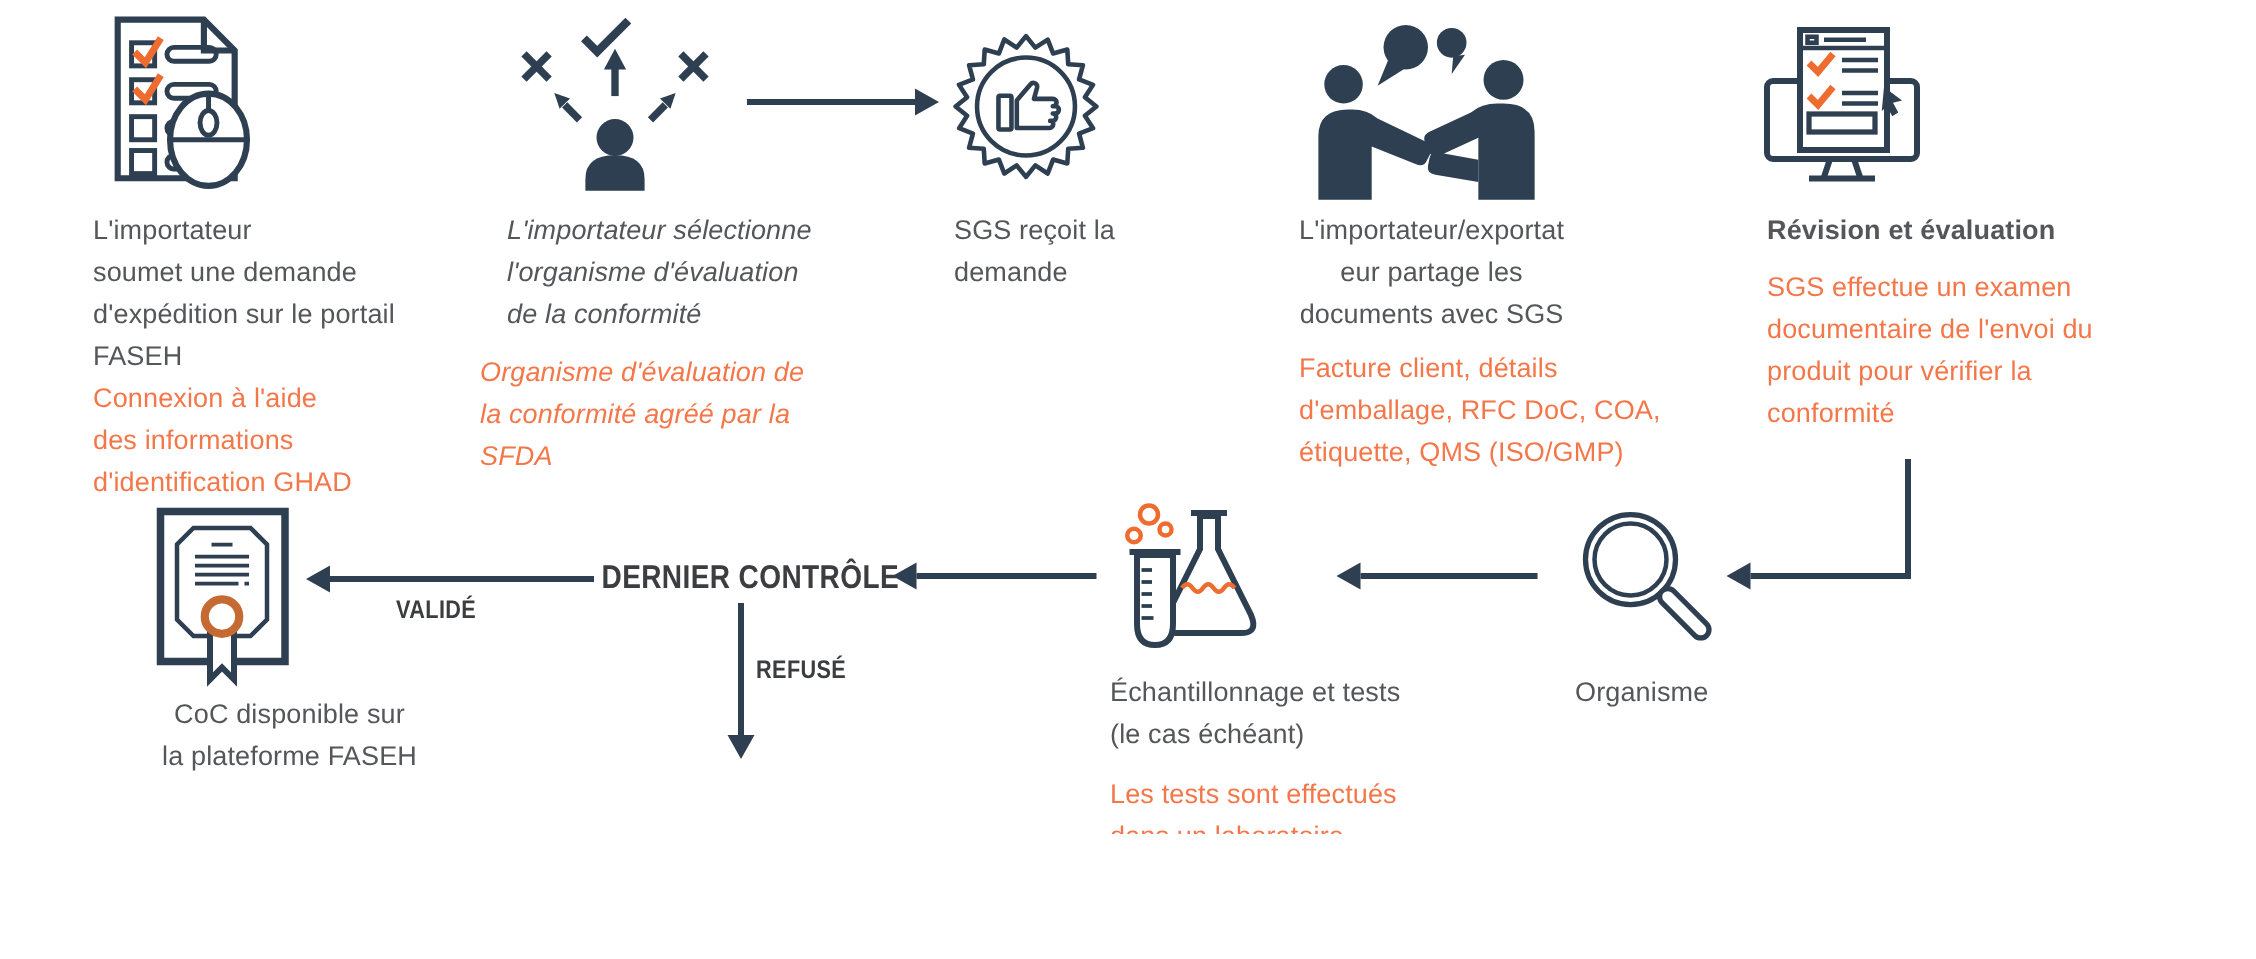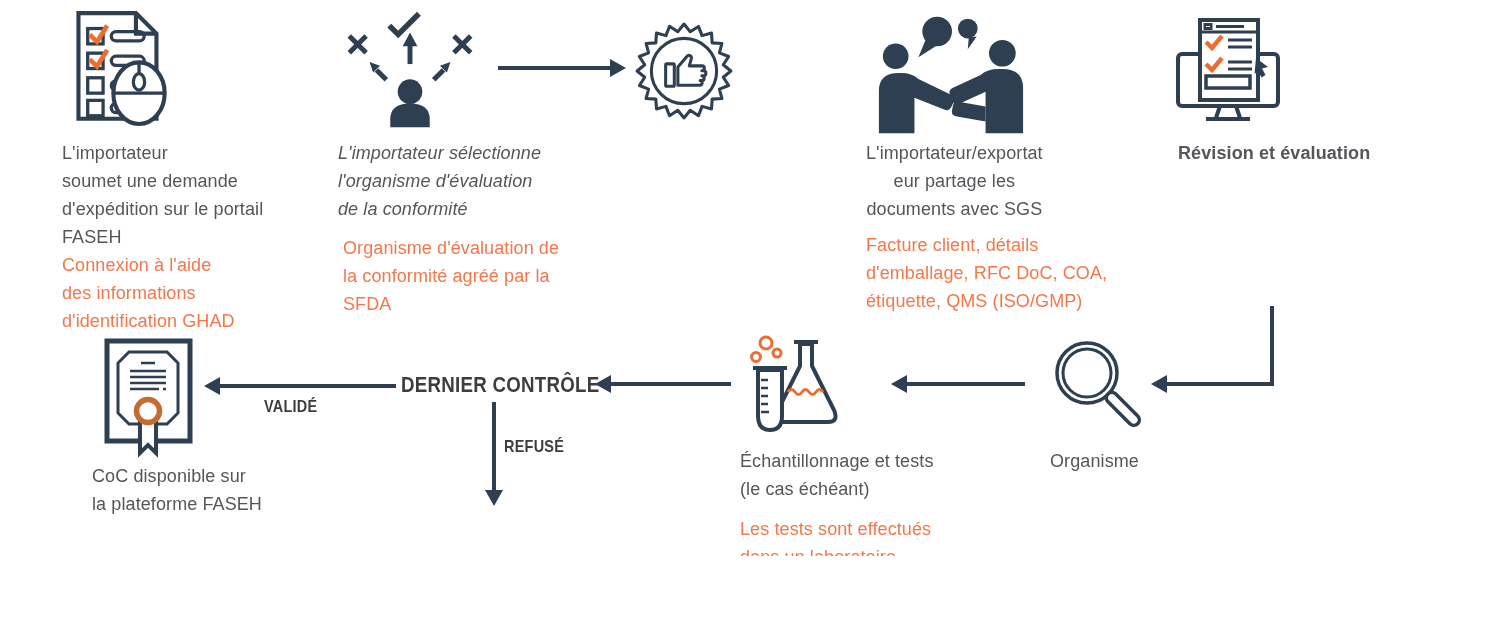--- a/index.html
+++ b/index.html
@@ -87,37 +87,39 @@
         <line x1="30.5" y1="27.5" x2="13.5" y2="44.5"></line>
         <line x1="119.5" y1="27.5" x2="136.5" y2="44.5"></line>
         <line x1="136.5" y1="27.5" x2="119.5" y2="44.5"></line>
       </g>
       <polyline points="54,17 63,26 84,5" stroke="#2d3f50" stroke-width="5.5" fill="none"></polyline>
     </svg>
   </div>
   <div class="title" style="left:338px;top:139px;font-style:italic;">L'importateur sélectionne
 l'organisme d'évaluation
 de la conformité</div>
-  <div class="note" style="left:343px;top:234px;">Organisme d'évaluation de
+  <div class="note" style="left:320px;top:234px;font-style:italic;">Organisme d'évaluation de
 la conformité agréé par la
 SFDA</div>
 
   <div class="hline" style="left:498px;top:66px;width:114px;"></div>
   <div class="ah-right" style="left:610px;top:59px;"></div>
 
   <div class="abs" style="left:633px;top:18px;width:102px;height:106px;">
     <svg width="102" height="106" viewBox="0 0 100 100">
       <polygon fill="#ffffff" stroke="#2d3f50" stroke-width="3" stroke-linejoin="round" points="50,4 56.1,11.5 64.2,6.3 67.7,15.3 77,12.8 77.6,22.4 87.2,23 84.7,32.3 93.8,35.8 88.5,43.9 96,50 88.5,56.1 93.8,64.2 84.7,67.7 87.2,77 77.6,77.6 77,87.2 67.7,84.7 64.2,93.8 56.1,88.5 50,96 43.9,88.5 35.8,93.8 32.3,84.7 23,87.2 22.4,77.6 12.8,77 15.3,67.7 6.3,64.2 11.5,56.1 4,50 11.5,43.9 6.2,35.8 15.3,32.3 12.8,23 22.4,22.4 23,12.8 32.3,15.3 35.8,6.2 43.9,11.5"></polygon>
       <circle cx="50" cy="50" r="32" fill="#ffffff" stroke="#2d3f50" stroke-width="3"></circle>
       <g fill="none" stroke="#2d3f50" stroke-width="3" stroke-linejoin="round">
         <rect x="32" y="43" width="8.5" height="22" rx="1"></rect>
         <path d="M44,64 V46 L53,35.5 C54.5,33.5 57.8,35 57.2,37.8 L55.2,45 H67.5 C70.8,45 70.8,49.8 67.5,49.8 H69 C72.3,49.8 72.3,54.6 69,54.6 H67.5 C70.5,54.6 70.5,59.4 67.3,59.4 H65.8 C68.6,59.4 68.4,64 65.4,64 Z"></path>
       </g>
     </svg>
   </div>
+  <div class="title" style="left:636px;top:139px;">SGS reçoit la
+demande</div>
 
   <div class="abs" style="left:872px;top:12px;width:158px;height:122px;">
     <svg width="158" height="122" viewBox="0 0 160 122">
       <g fill="#2d3f50">
         <circle cx="66" cy="19" r="15"></circle>
         <path d="M54,28 L47,45 L66,33 Z"></path>
         <circle cx="97" cy="16" r="10"></circle>
         <path d="M98,25 L97,37 L106,24 Z"></path>
         <circle cx="24" cy="44" r="13"></circle>
         <path d="M7,122 L7,79 Q7,61 27,61 L30,61 Q40,61 47,67 L80,83 Q85,85.5 83,90 L80,96 Q78,100 73,98 L43,86 L43,122 Z"></path>
@@ -154,20 +156,24 @@
         <rect x="34" y="62" width="44" height="12" stroke-width="3.5"></rect>
       </g>
       <g fill="none" stroke="#ee6c30" stroke-width="4.5">
         <polyline points="34,28 40,34 50,22"></polyline>
         <polyline points="34,50 40,56 50,44"></polyline>
       </g>
       <path d="M84,44 L96,53 L90,54.5 L93.5,61 L89.5,63.5 L86,57 L82.5,60 Z" fill="#2d3f50"></path>
     </svg>
   </div>
   <div class="title" style="left:1178px;top:139px;font-weight:bold;">Révision et évaluation</div>
+  <div class="note" style="left:1178px;top:177px;">SGS effectue un examen
+documentaire de l'envoi du
+produit pour vérifier la
+conformité</div>
 
   <div class="vline" style="left:1270px;top:306px;height:80px;"></div>
   <div class="hline" style="left:1167px;top:382px;width:107px;"></div>
   <div class="ah-left" style="left:1151px;top:375px;"></div>
 
   <div class="abs" style="left:1046px;top:336px;width:100px;height:104px;">
     <svg width="100" height="104" viewBox="0 0 100 104">
       <circle cx="41" cy="37" r="30" fill="#ffffff" stroke="#2d3f50" stroke-width="3.5"></circle>
       <circle cx="41" cy="37" r="24" fill="none" stroke="#2d3f50" stroke-width="3"></circle>
       <g transform="rotate(-45 62 58)">
@@ -229,16 +235,16 @@
         <path d="M29,35 H65"></path>
         <path d="M29,41 H65"></path>
         <path d="M29,47 H65"></path>
         <path d="M29,53 H58"></path>
           <path d="M62,53 H65"></path>
       </g>
       <path d="M39,83 V117 L47,109 L55,117 V83 Z" fill="#ffffff" stroke="#2d3f50" stroke-width="4"></path>
       <circle cx="47" cy="75" r="11.5" fill="#ffffff" stroke="#c56a33" stroke-width="5.5"></circle>
     </svg>
   </div>
-  <div class="title" style="left:92px;top:462px;">CoC disponible sur
+  <div class="title" style="left:108px;top:462px;text-align:center;">CoC disponible sur
 la plateforme FASEH</div>
 
 </div>
 
 </body></html>

